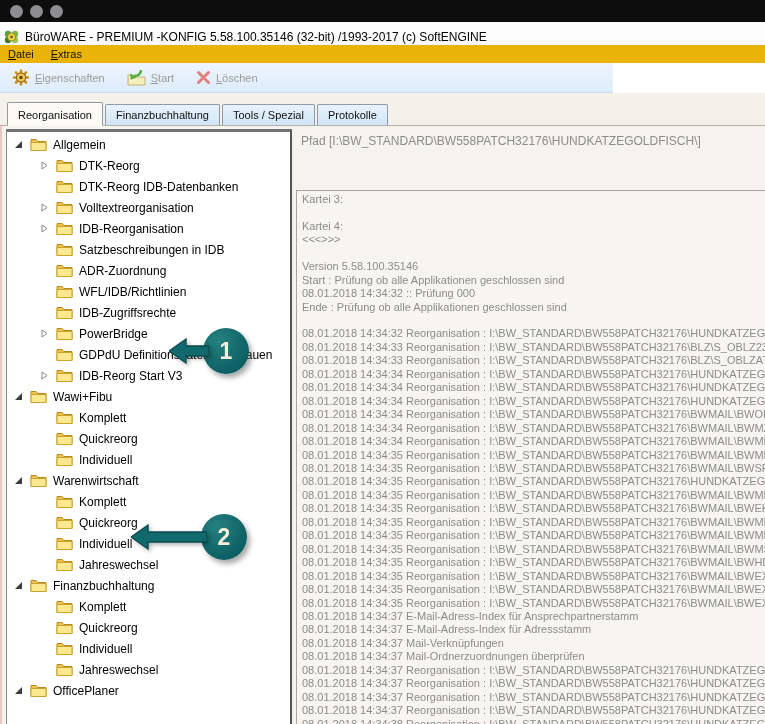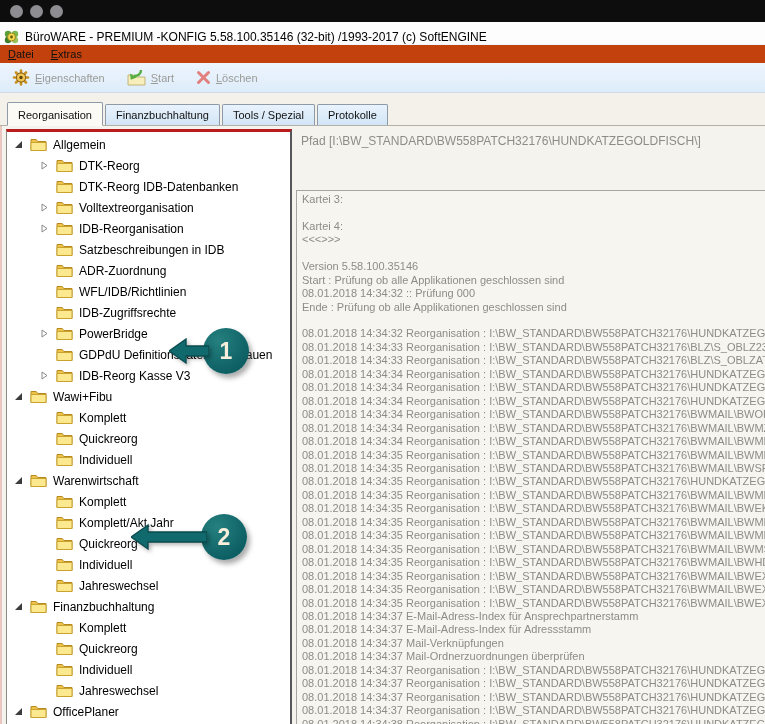--- a/index.html
+++ b/index.html
@@ -9,40 +9,40 @@
 
   
   .macbar { position:absolute; left:0; top:0; width:765px; height:22px; background:#0d0d0d; display:flex; align-items:center; padding-left:10px; }
   .mac-dot { width:13px; height:13px; border-radius:50%; background:#8d8d92; margin-right:7px; }
 
   
   .titlebar { position:absolute; left:0; top:22px; width:765px; height:30px; background:#fdfdfd; display:flex; align-items:center; padding-left:3px; font-size:12px; color:#000; }
   .app-icon { width:17px; height:16px; margin-right:5px; flex:0 0 auto; }
 
   
-  .menubar { position:absolute; left:0; top:44px; width:765px; height:19px; background:#c2410c; border-top:1px solid #eef5fd; display:flex; align-items:center; padding-left:8px; font-size:11px; color:#111; }
+  .menubar { position:absolute; left:0; top:44px; width:765px; height:19px; background:#eab308; border-top:1px solid #eef5fd; display:flex; align-items:center; padding-left:8px; font-size:11px; color:#111; }
   .menu-item { margin-right:17px; cursor:default; }
   .menu-item u, .tb-label u { text-decoration:underline; }
 
   
-  .toolbar { position:absolute; left:0; top:63px; width:765px; height:30px; background:linear-gradient(#eef5fd,#ddecfa); border-bottom:1px solid #cfd9e6; display:flex; align-items:center; padding-left:8px; }
+  .toolbar { position:absolute; left:0; top:63px; width:613px; height:30px; background:linear-gradient(#eef5fd,#ddecfa); border-bottom:1px solid #cfd9e6; display:flex; align-items:center; padding-left:8px; }
   .tb-button { display:flex; align-items:center; margin-right:14px; padding:2px 4px; color:#9b9b97; font-size:11px; }
   .tb-button svg { margin-right:5px; }
 
   
   .tabstrip { position:absolute; left:0; top:93px; width:765px; height:33px; background:#f3f1ea; border-bottom:1px solid #b2b0a8; display:flex; align-items:flex-end; padding-left:7px; }
   .tab { height:21px; background:linear-gradient(#e9f3fc,#d2e5f6); border:1px solid #8f9aa8; border-bottom:none; border-radius:2px 2px 0 0; padding:4px 10px 0 10px; font-size:11px; color:#111; margin-right:2px;margin-top:40px; }
   .tab.active { height:24px; padding-top:6px; background:#fbfaf5; margin-bottom:-1px; border-bottom:1px solid #fbfaf5; }
 
   
   .content { position:absolute; left:0; top:126px; width:765px; height:598px; background:#f5f3ed; }
   .left-strip { position:absolute; left:0; top:0; width:2px; height:598px; background:#eac6c1; }
 
   
-  .tree-panel { position:absolute; left:6px; top:3px; width:286px; height:595px; background:#fff; border-top:3px solid #b91c1c; border-left:1px solid #8a8a84; border-right:2px solid #55555a; overflow:hidden; padding-top:2px; }
+  .tree-panel { position:absolute; left:6px; top:3px; width:286px; height:595px; background:#fff; border-top:3px solid #737373; border-left:1px solid #8a8a84; border-right:2px solid #55555a; overflow:hidden; padding-top:2px; }
   .tree-row { height:21px; display:flex; align-items:center; font-size:12px; color:#000; white-space:nowrap; }
   .tree-row.lvl0 { padding-left:7px; }
   .tree-row.lvl1 { padding-left:33px;text-align:right; }
   .expander { width:13px; height:10px; display:inline-flex; align-items:center; flex:0 0 auto; }
   .folder { width:17px; height:13px; margin:0 6px 0 3px; flex:0 0 auto; }
   .tree-label { padding-top:1px; }
 
   
   .path-label { position:absolute; left:301px; top:8px; font-size:12px; color:#8d8d87; white-space:nowrap; }
   .log-panel { position:absolute; left:296px; top:64px; width:471px; height:536px; background:#f6f5ef; border:1px solid #a6a69e; border-right:none; border-bottom:none; padding:2px 0 0 5px; overflow:hidden; }
@@ -240,21 +240,21 @@
         <div class="tree-row lvl1">
           <span class="expander">
             <svg width="9" height="9" viewBox="0 0 9 9">
               <polygon points="2,1 7,4.5 2,8" fill="#ffffff" stroke="#8a8a8a" stroke-width="1"></polygon>
             </svg>
           </span>
           <svg class="folder" viewBox="0 0 17 13">
             <path d="M1 1.5 h5.2 l1.6 2 H16 v9 H1 z" fill="#efc34a" stroke="#b68a20" stroke-width="1"></path>
             <path d="M1 4.5 h15 v8 H1 z" fill="#fbe88f" stroke="#c9a32e" stroke-width="1"></path>
           </svg>
-          <span class="tree-label">IDB-Reorg Kasse V3</span>
+          <span class="tree-label">IDB-Reorg Start V3</span>
         </div>
         <div class="tree-row lvl0">
           <span class="expander">
             <svg width="9" height="9" viewBox="0 0 9 9">
               <polygon points="8,1 8,8 1,8" fill="#3c3c3c"></polygon>
             </svg>
           </span>
           <svg class="folder" viewBox="0 0 17 13">
             <path d="M1 1.5 h5.2 l1.6 2 H16 v9 H1 z" fill="#efc34a" stroke="#b68a20" stroke-width="1"></path>
             <path d="M1 4.5 h15 v8 H1 z" fill="#fbe88f" stroke="#c9a32e" stroke-width="1"></path>
@@ -297,28 +297,20 @@
           </svg>
           <span class="tree-label">Warenwirtschaft</span>
         </div>
         <div class="tree-row lvl1">
           <span class="expander"></span>
           <svg class="folder" viewBox="0 0 17 13">
             <path d="M1 1.5 h5.2 l1.6 2 H16 v9 H1 z" fill="#efc34a" stroke="#b68a20" stroke-width="1"></path>
             <path d="M1 4.5 h15 v8 H1 z" fill="#fbe88f" stroke="#c9a32e" stroke-width="1"></path>
           </svg>
           <span class="tree-label">Komplett</span>
-        </div>
-        <div class="tree-row lvl1">
-          <span class="expander"></span>
-          <svg class="folder" viewBox="0 0 17 13">
-            <path d="M1 1.5 h5.2 l1.6 2 H16 v9 H1 z" fill="#efc34a" stroke="#b68a20" stroke-width="1"></path>
-            <path d="M1 4.5 h15 v8 H1 z" fill="#fbe88f" stroke="#c9a32e" stroke-width="1"></path>
-          </svg>
-          <span class="tree-label">Komplett/Akt.Jahr</span>
         </div>
         <div class="tree-row lvl1">
           <span class="expander"></span>
           <svg class="folder" viewBox="0 0 17 13">
             <path d="M1 1.5 h5.2 l1.6 2 H16 v9 H1 z" fill="#efc34a" stroke="#b68a20" stroke-width="1"></path>
             <path d="M1 4.5 h15 v8 H1 z" fill="#fbe88f" stroke="#c9a32e" stroke-width="1"></path>
           </svg>
           <span class="tree-label">Quickreorg</span>
         </div>
         <div class="tree-row lvl1">

